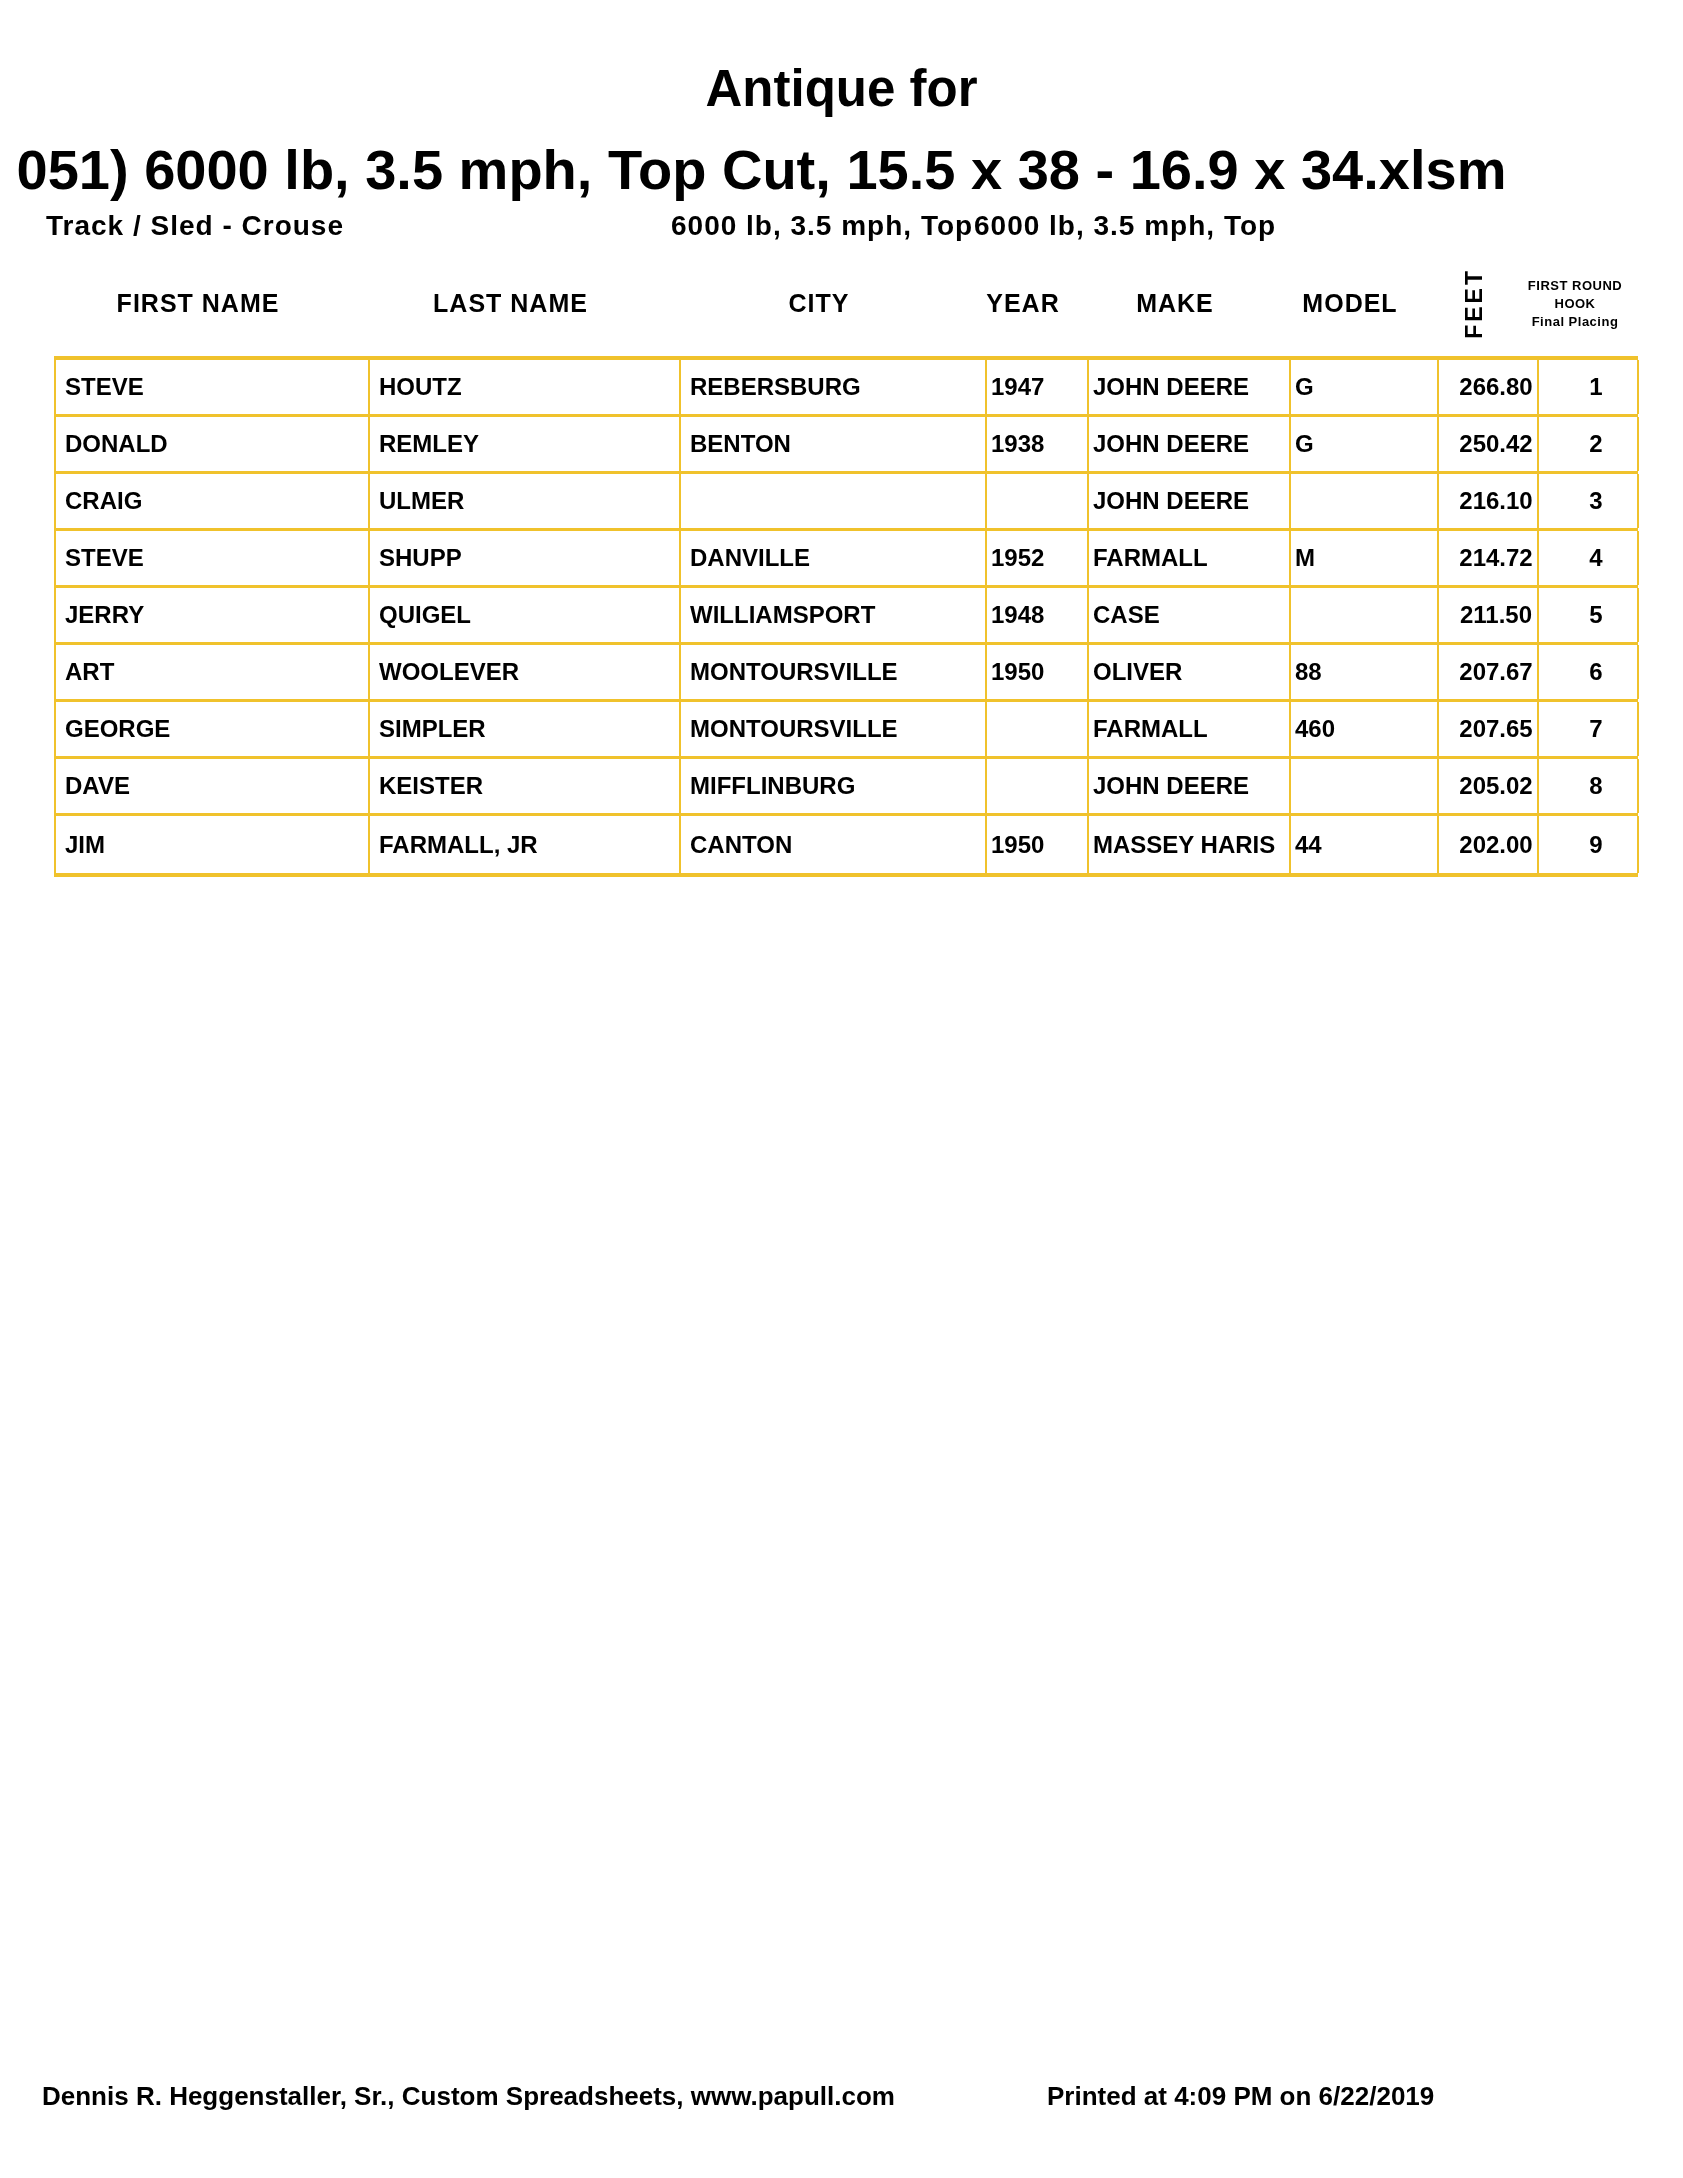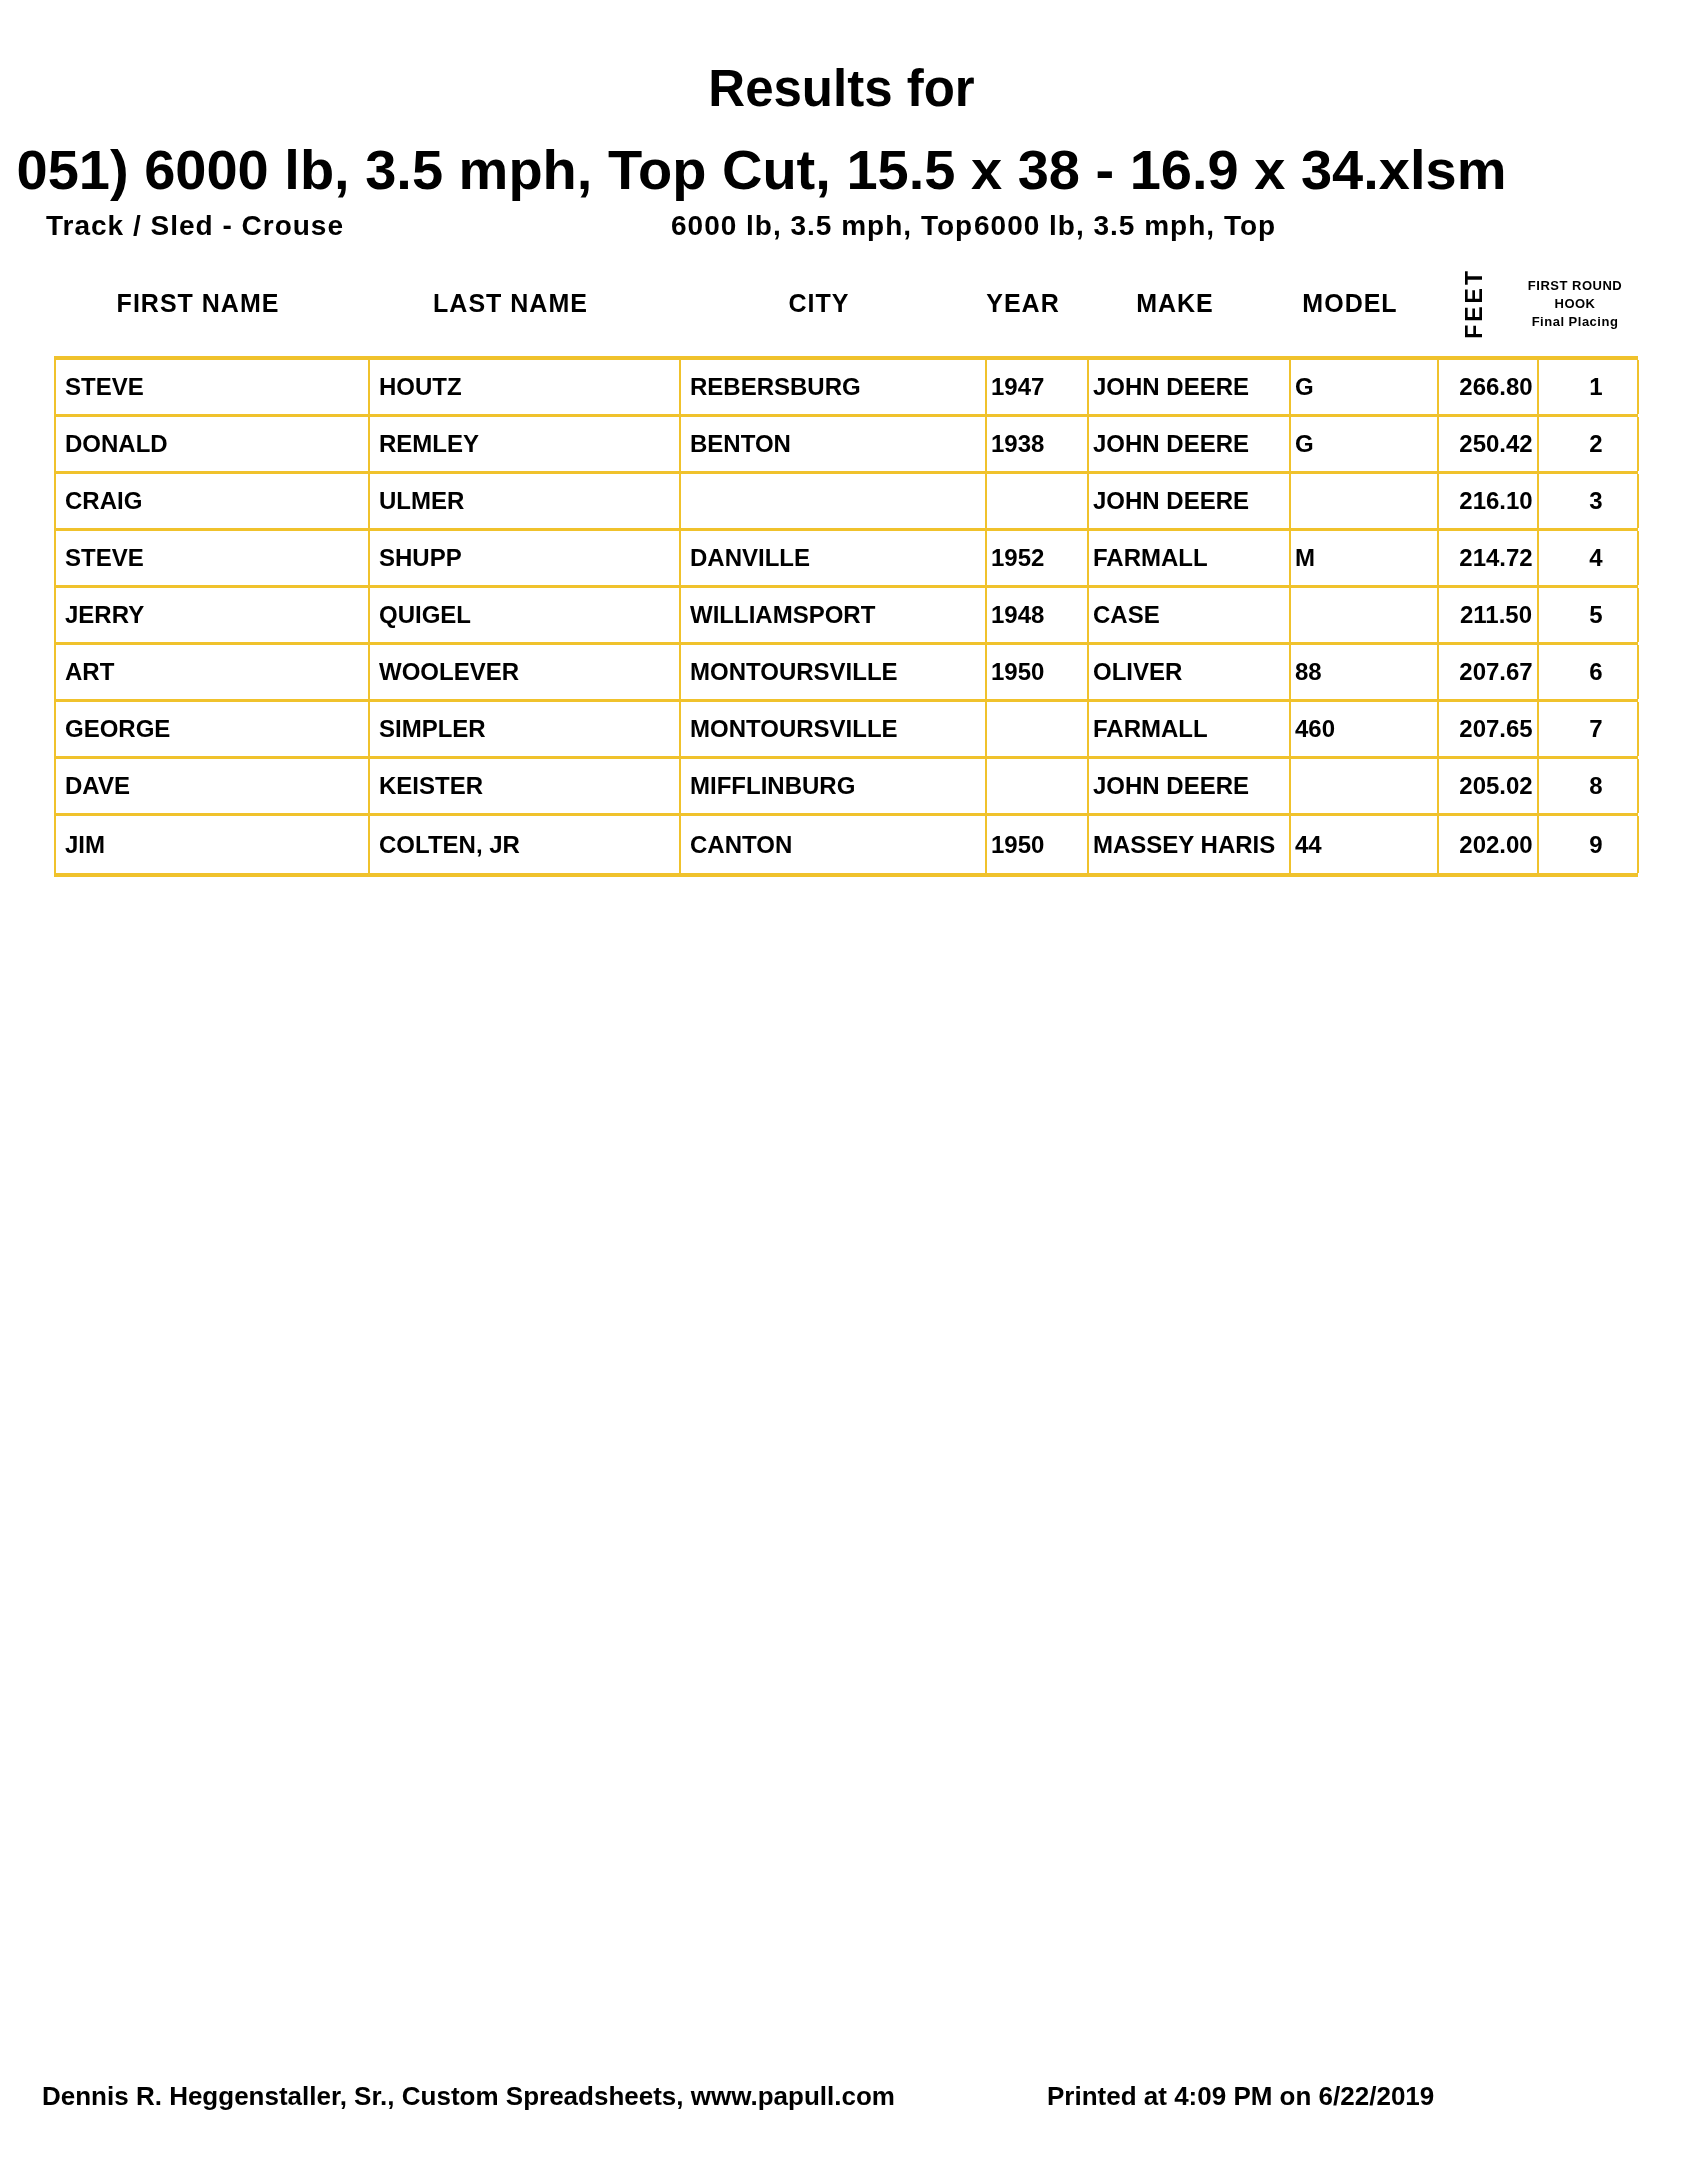--- a/index.html
+++ b/index.html
@@ -64,21 +64,21 @@
   .footer-line2 {
     position:absolute; left:42px; top:2083px; width:1604px; font-size:26px; line-height:1; white-space:nowrap;
   }
   .printed-at { position:absolute; left:1005px; top:0; }
 </style>
 </head>
 <body>
 
 <div class="page">
 
-  <div class="title">Results for</div>
+  <div class="title">Antique for</div>
   <div class="subtitle">051) 6000 lb, 3.5 mph, Top Cut, 15.5 x 38 - 16.9 x 34.xlsm</div>
 
   <div class="meta-line track-sled">Track / Sled - Crouse</div>
   <div class="meta-line class-left">6000 lb, 3.5 mph, Top</div>
   <div class="meta-line class-right">6000 lb, 3.5 mph, Top</div>
 
   <div class="thead">
     <div class="th">FIRST NAME</div>
     <div class="th">LAST NAME</div>
     <div class="th">CITY</div>
@@ -171,21 +171,21 @@
       <div class="td c-last">KEISTER</div>
       <div class="td c-city">MIFFLINBURG</div>
       <div class="td c-year"></div>
       <div class="td c-make">JOHN DEERE</div>
       <div class="td c-model"></div>
       <div class="td c-feet">205.02</div>
       <div class="td c-placing">8</div>
     </div>
     <div class="trow">
       <div class="td c-first">JIM</div>
-      <div class="td c-last">COLTEN, JR</div>
+      <div class="td c-last">FARMALL, JR</div>
       <div class="td c-city">CANTON</div>
       <div class="td c-year">1950</div>
       <div class="td c-make">MASSEY HARIS</div>
       <div class="td c-model">44</div>
       <div class="td c-feet">202.00</div>
       <div class="td c-placing">9</div>
     </div>
   </div>
 
   <div class="footer-line2">

